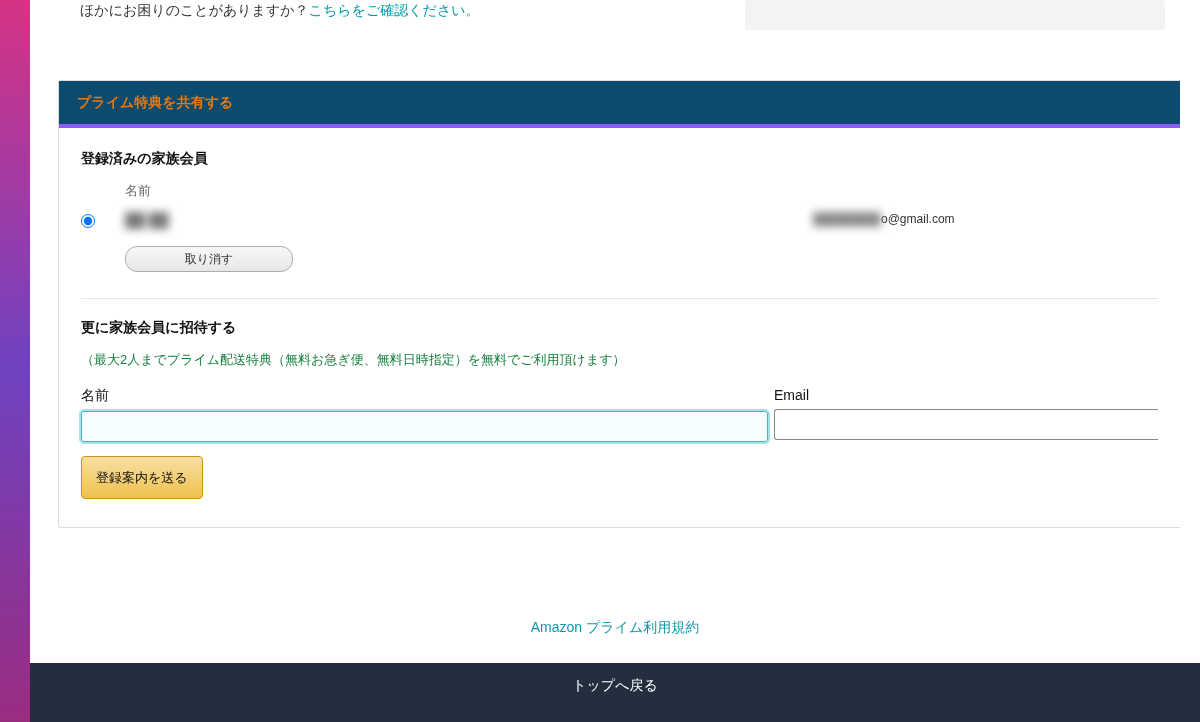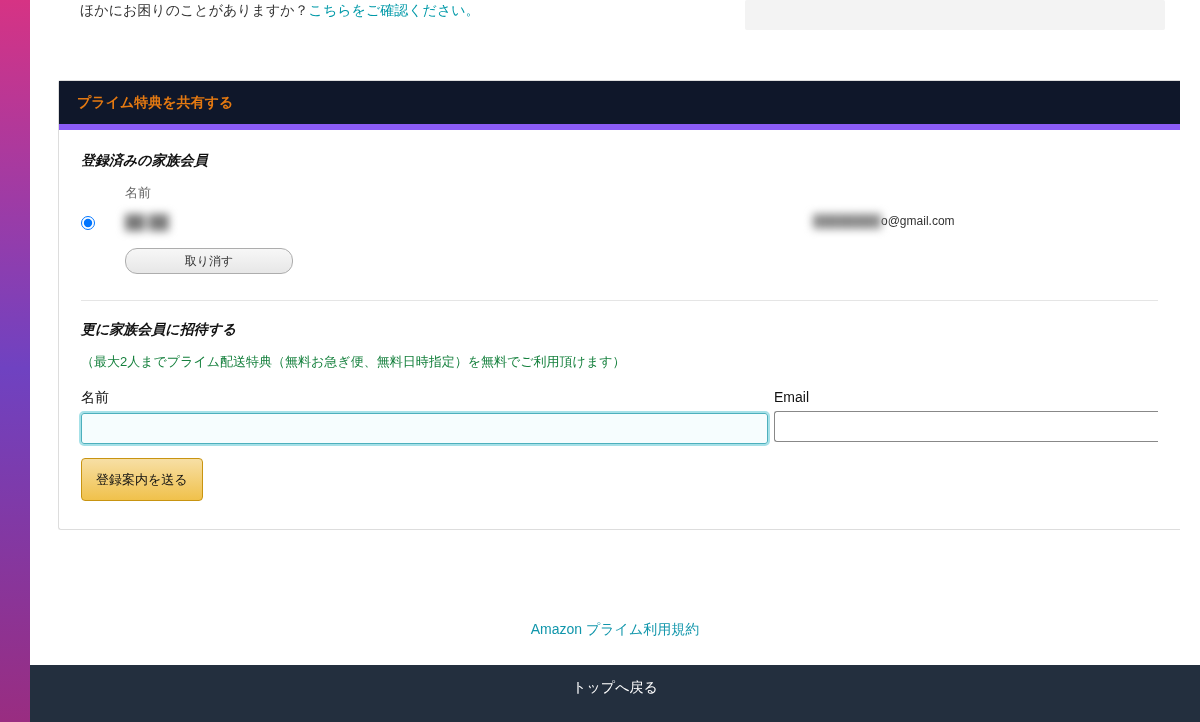--- a/index.html
+++ b/index.html
@@ -39,38 +39,37 @@
       border-radius: 2px;
     }
     .card {
       margin: 20px 20px 0 28px;
       border: 1px solid #ddd;
       border-right: none;
       border-radius: 3px 0 0 3px;
       background: #fff;
     }
     .card-header {
-      background: #0f172a;
-      border-bottom: 6px solid #8b5cf6;
+      background: #0c4a6e;
+      border-bottom: 4px solid #8b5cf6;
       padding: 12px 18px;
     }
     .card-header-title {
       color: #e47911;
       font-size: 14px;
       font-weight: 700;
     }
     .card-body {
       padding: 22px 22px 28px 22px;
     }
     .section-title {
       font-size: 14px;
       font-weight: 700;
       color: #111;
       margin-bottom: 14px;
-      font-style: italic;
     }
     .member-table {
       width: 100%;
     }
     .th-row {
       display: flex;
       padding: 0 0 8px 44px;
     }
     .th-name {
       flex: 0 0 688px;

